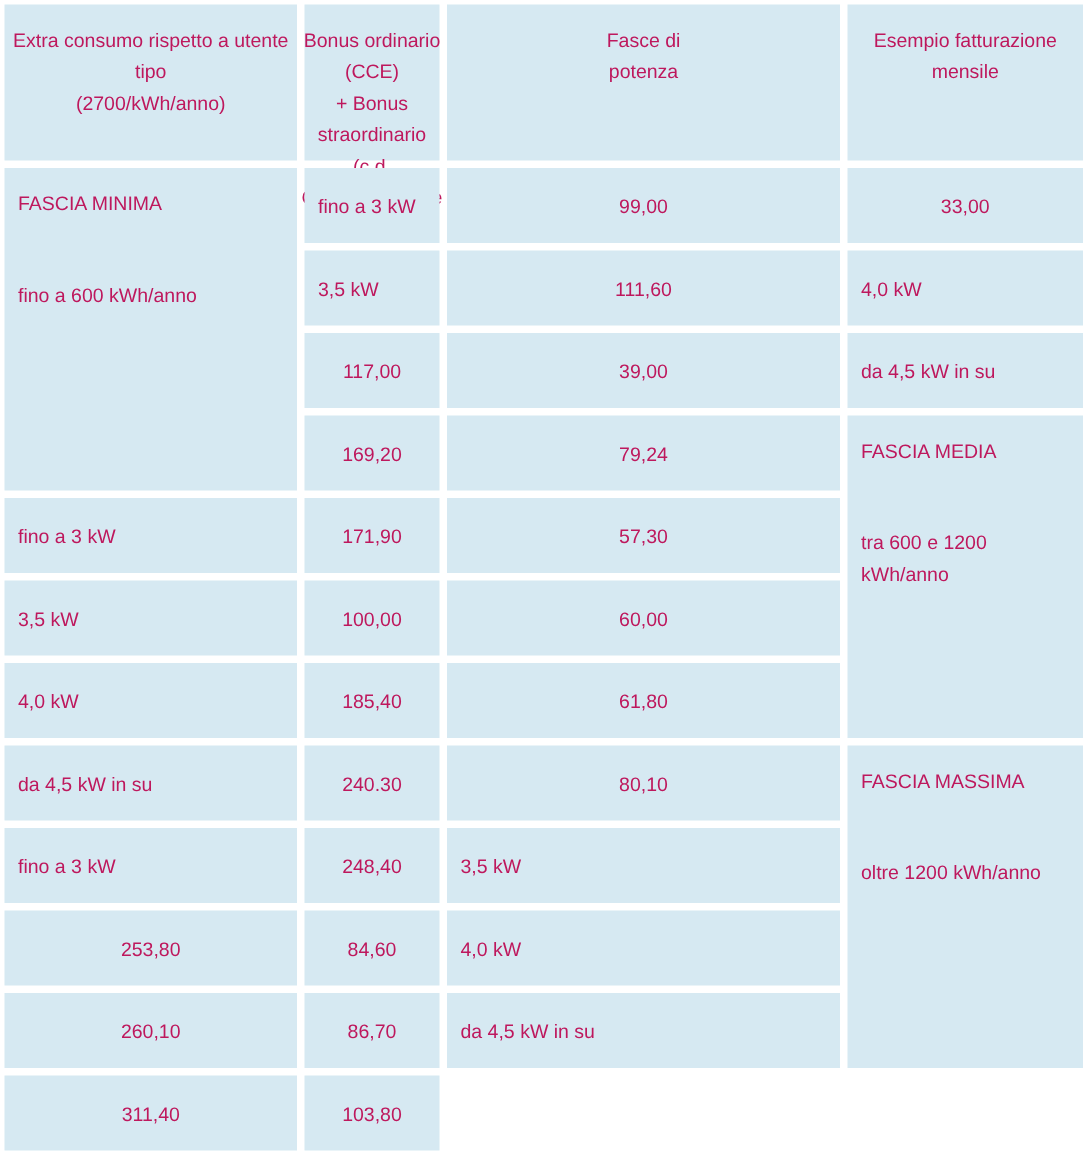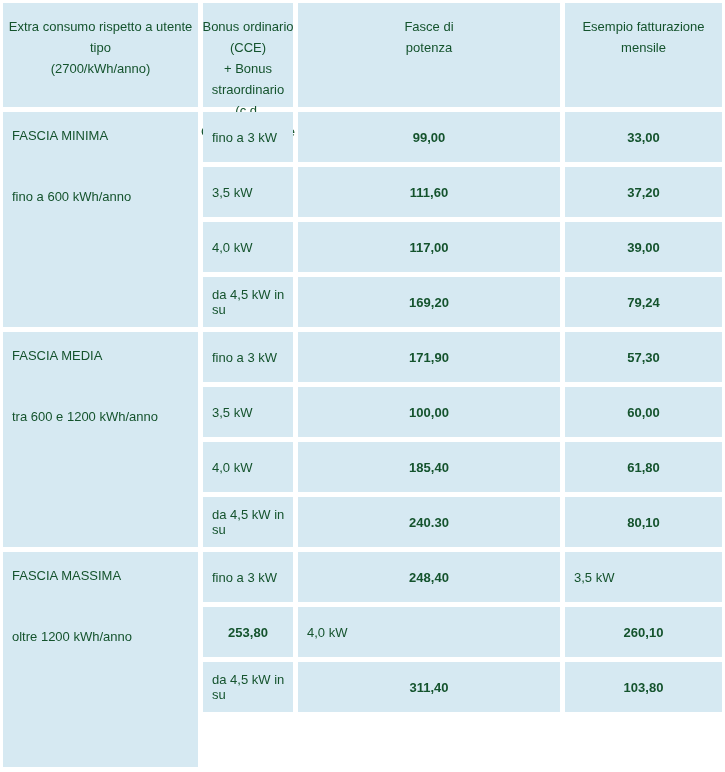--- a/index.html
+++ b/index.html
@@ -13,21 +13,21 @@
     height: 772px;
     padding: 3px;
     background: #ffffff;
     display: grid;
     grid-template-columns: 195px 90px 262px 157px;
     grid-template-rows: 104px repeat(12, 50px);
     gap: 5px;
   }
   .cell {
     background: #d6e9f2;
-    color: #14532d;
+    color: #be185d;
     font-size: 13px;
   }
   .header-cell {
     display: flex;
     align-items: flex-start;
     justify-content: center;
     text-align: center;
     padding: 13px 4px 0 4px;
     white-space: pre-line;
     line-height: 21px;
@@ -42,21 +42,20 @@
   .potenza-cell {
     display: flex;
     align-items: center;
     padding-left: 9px;
   }
   .num-cell {
     display: flex;
     align-items: center;
     justify-content: center;
     text-align: left;
-    font-weight: bold;
   }
 </style>
 </head>
 <body>
 
 <div class="bonus-table">
 
   <div class="cell header-cell">Extra consumo rispetto a utente
 tipo
 (2700/kWh/anno)</div>
@@ -72,21 +71,20 @@
   <div class="cell section-label-cell">
     <span class="title">FASCIA MINIMA</span>
     <span class="sub">fino a 600 kWh/anno</span>
   </div>
   <div class="cell potenza-cell">fino a 3 kW</div>
   <div class="cell num-cell">99,00</div>
   <div class="cell num-cell">33,00</div>
 
   <div class="cell potenza-cell">3,5 kW</div>
   <div class="cell num-cell">111,60</div>
-  <div class="cell num-cell">37,20</div>
 
   <div class="cell potenza-cell">4,0 kW</div>
   <div class="cell num-cell">117,00</div>
   <div class="cell num-cell">39,00</div>
 
   <div class="cell potenza-cell">da 4,5 kW in su</div>
   <div class="cell num-cell">169,20</div>
   <div class="cell num-cell">79,24</div>
 
   <div class="cell section-label-cell">
@@ -111,21 +109,23 @@
 
   <div class="cell section-label-cell">
     <span class="title">FASCIA MASSIMA</span>
     <span class="sub">oltre 1200 kWh/anno</span>
   </div>
   <div class="cell potenza-cell">fino a 3 kW</div>
   <div class="cell num-cell">248,40</div>
 
   <div class="cell potenza-cell">3,5 kW</div>
   <div class="cell num-cell">253,80</div>
+  <div class="cell num-cell">84,60</div>
 
   <div class="cell potenza-cell">4,0 kW</div>
   <div class="cell num-cell">260,10</div>
+  <div class="cell num-cell">86,70</div>
 
   <div class="cell potenza-cell">da 4,5 kW in su</div>
   <div class="cell num-cell">311,40</div>
   <div class="cell num-cell">103,80</div>
 
 </div>
 
 </body></html>

